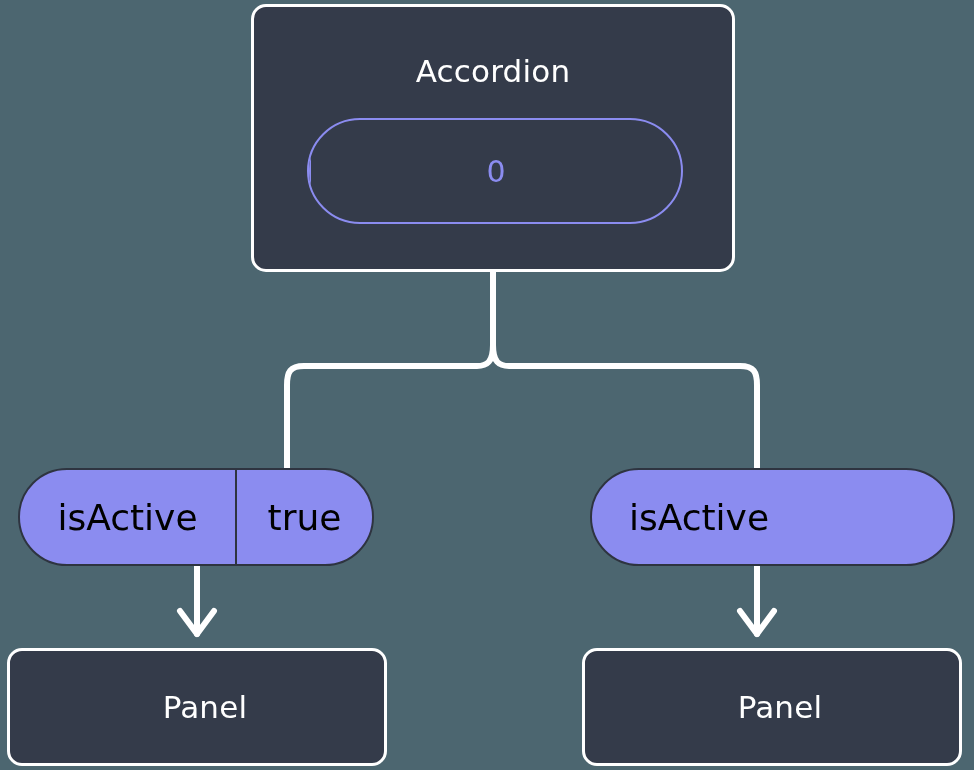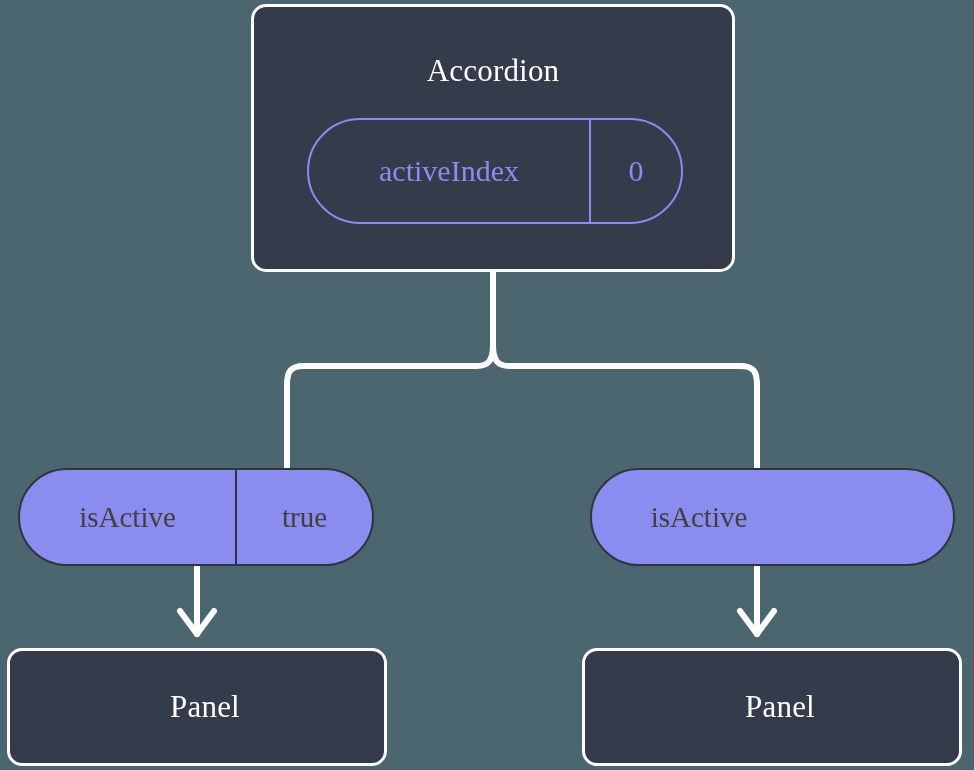--- a/index.html
+++ b/index.html
@@ -11,21 +11,20 @@
     width: 974px;
     height: 770px;
     background: #4c6670;
     font-family: "DejaVu Sans", sans-serif;
     overflow: hidden;
   }
   #stage {
     position: relative;
     width: 890px;
     height: 770px;
-    font-family: Liberation Serif, serif;
   }
   svg.wires {
     position: absolute;
     left: 0;
     top: 0;
     width: 974px;
     height: 770px;
     pointer-events: none;
   }
 
@@ -85,22 +84,22 @@
     border-left: 2px solid #8b8cf0;
   }
 
   
   .pill.filled {
     background: #8b8cf0;
     border: 2px solid #2e3440;
   }
   .pill.filled .pill-key,
   .pill.filled .pill-val {
-    color: #404040;
-    font-size: 29px;
+    color: #000000;
+    font-size: 36px;
   }
   .pill.filled .pill-val {
     border-left: 2px solid #2e3440;
   }
 </style>
 </head>
 <body>
 
 <div id="stage">
 
@@ -116,21 +115,20 @@
 
     <path d="M 757 566 L 757 634" fill="none" stroke="#ffffff" stroke-width="6" stroke-linecap="round"></path>
     <path d="M 740 611 L 757 634 L 774 611" fill="none" stroke="#ffffff" stroke-width="6" stroke-linecap="round" stroke-linejoin="round"></path>
   </svg>
 
   <div class="node-box root" style="left:251px; top:4px; width:484px; height:268px;">
     <div class="node-title">Accordion</div>
   </div>
 
   <div class="pill outline" style="left:307px; top:118px; width:376px; height:106px;">
-    <div class="pill-key" style="width:280px;">activeIndex</div>
     <div class="pill-val" style="flex:1;">0</div>
   </div>
 
   <div class="pill filled" style="left:18px; top:468px; width:356px; height:98px;">
     <div class="pill-key" style="width:215px;">isActive</div>
     <div class="pill-val" style="flex:1;">true</div>
   </div>
 
   <div class="pill filled" style="left:590px; top:468px; width:365px; height:98px;">
     <div class="pill-key" style="width:214px;">isActive</div>

